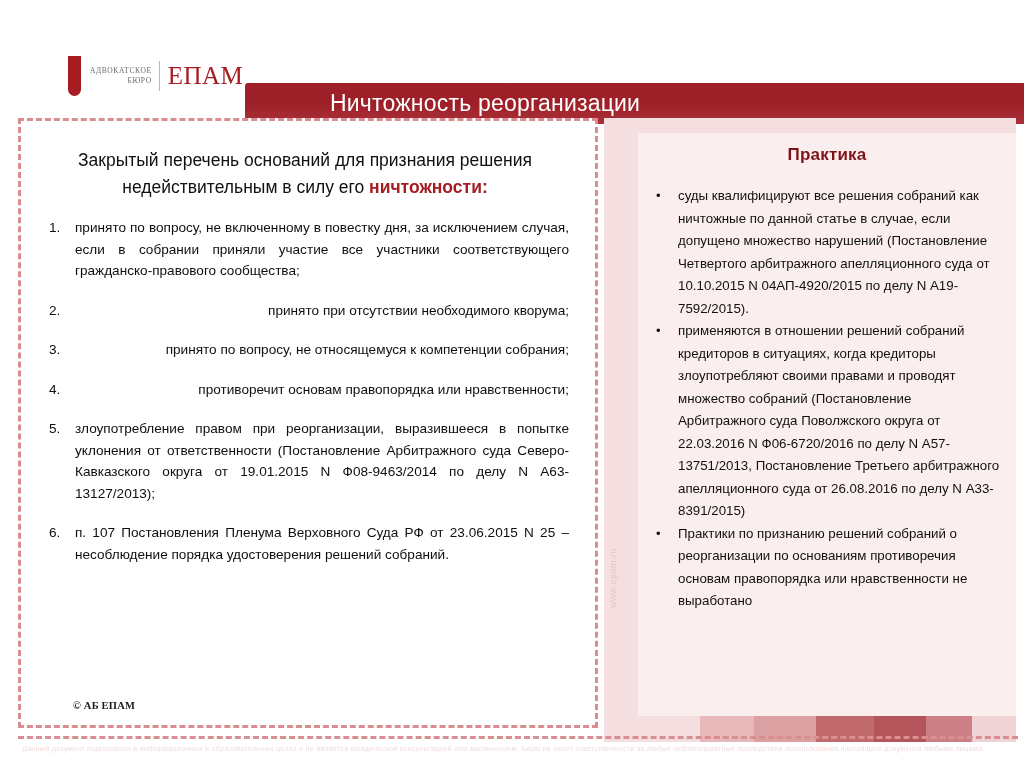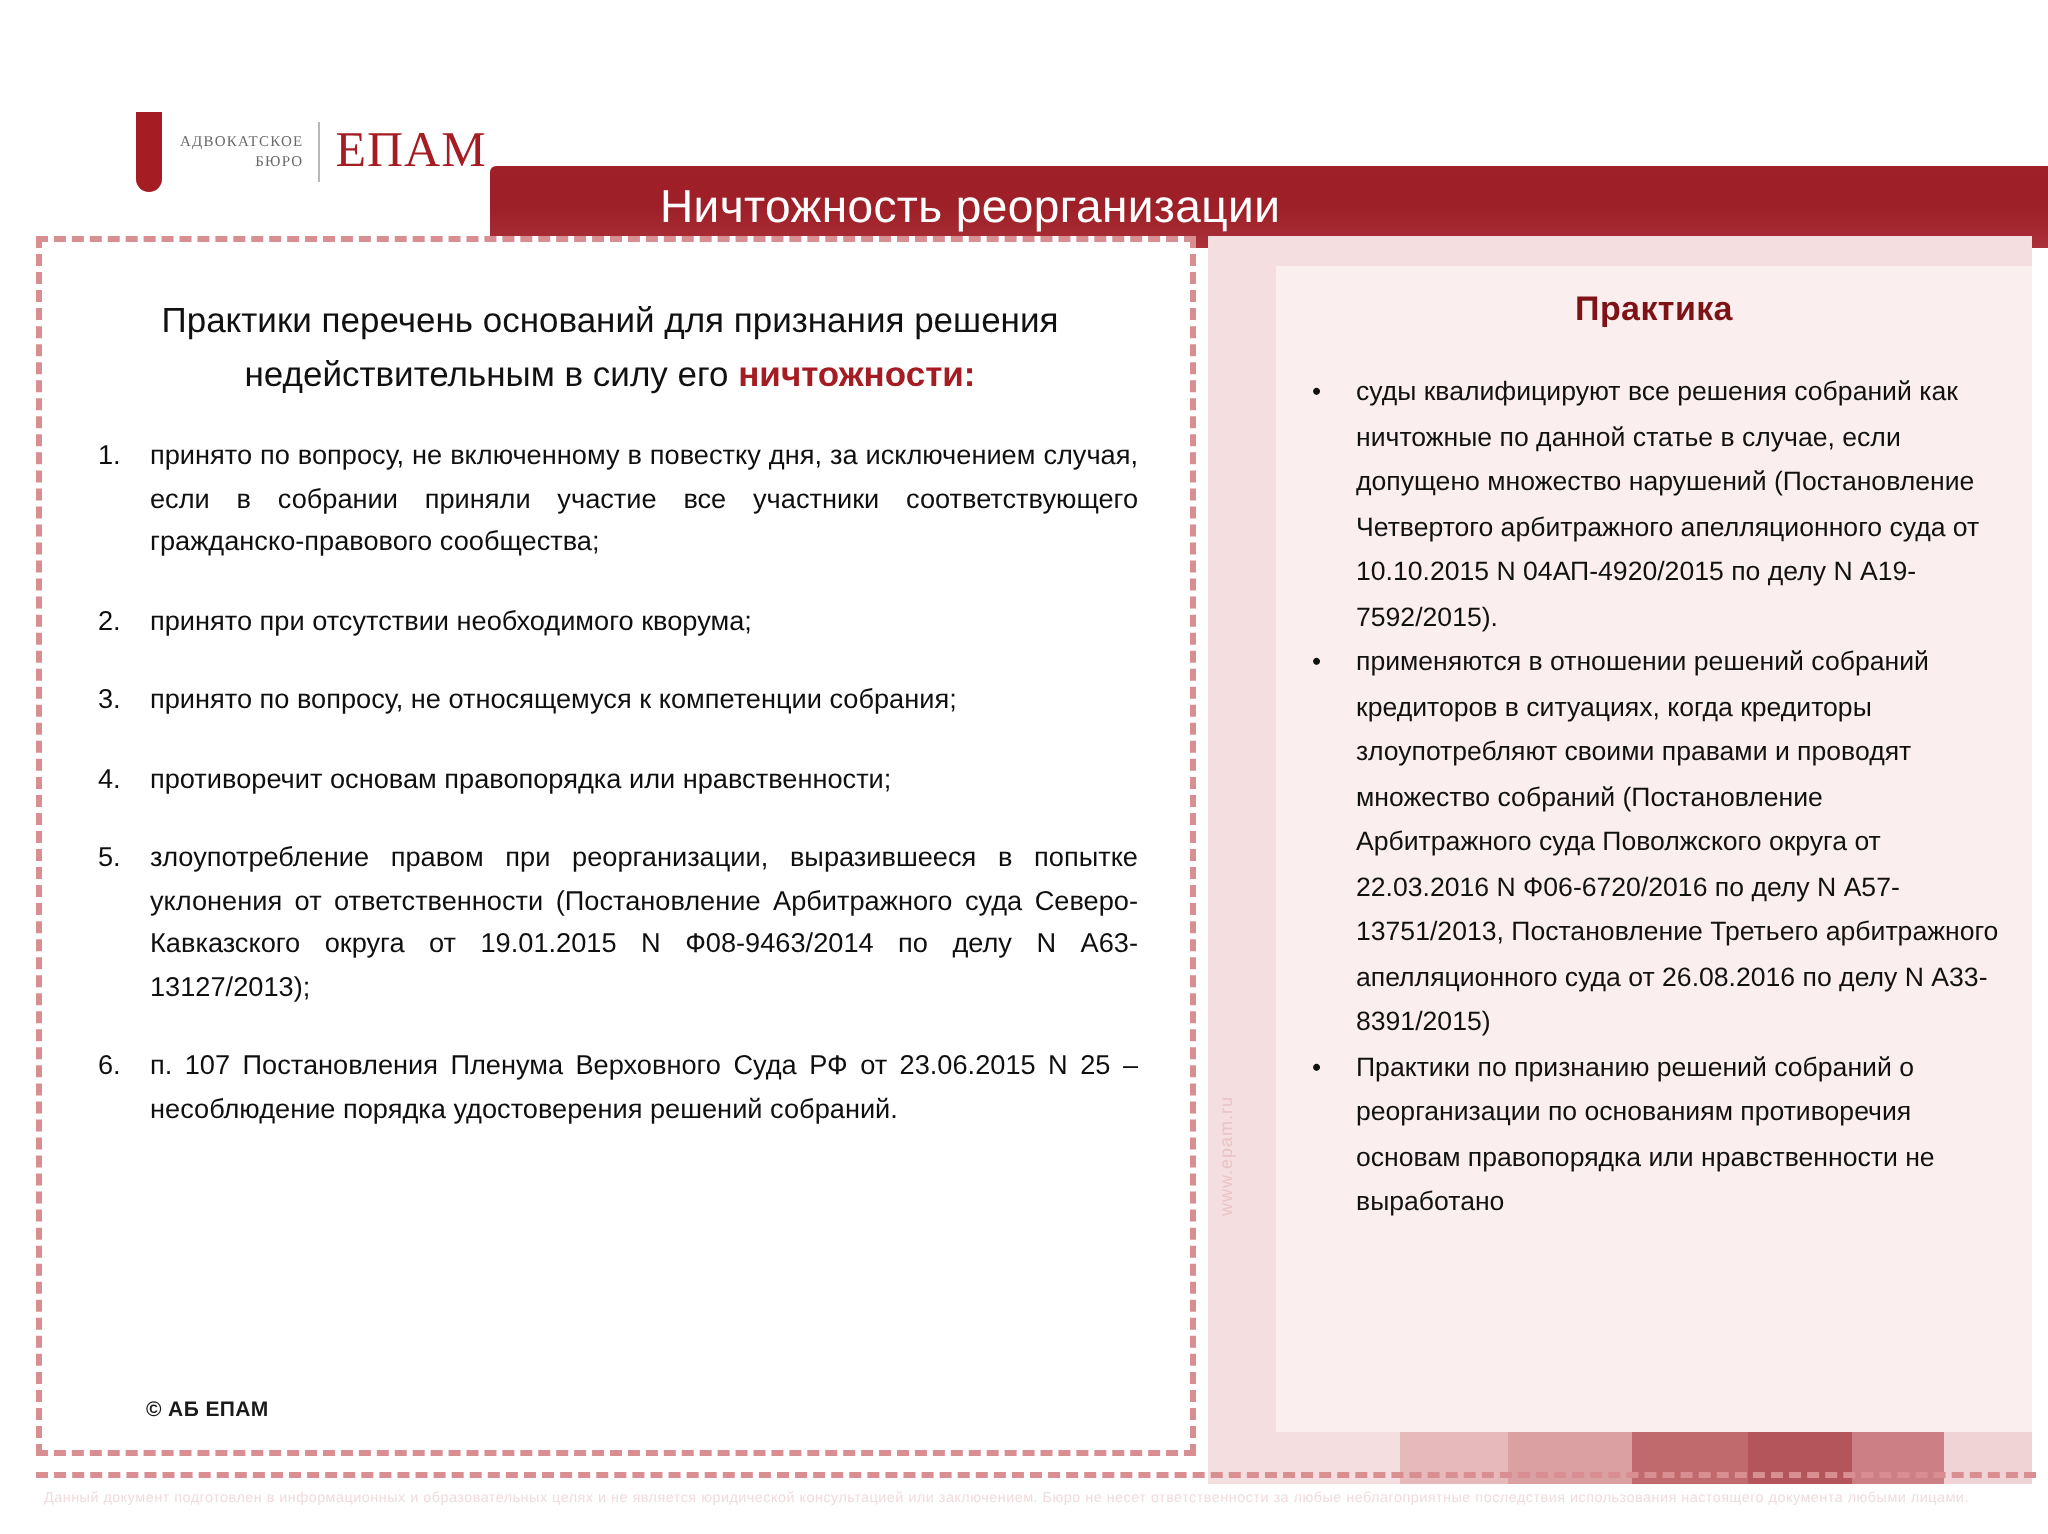--- a/index.html
+++ b/index.html
@@ -131,30 +131,31 @@
     flex: 0 0 38px;
     padding-left: 12px;
     box-sizing: border-box;
   }
   ol#reasons-list li .body {
     flex: 1 1 auto;
     text-align: justify;
     padding-right: 4px;
   }
   ol#reasons-list li .body.nojust {
-    text-align: left;
+    text-align: right;
   }
   #copyright {
     position: absolute;
     left: 52px;
     bottom: 14px;
     font-size: 10.5px;
     font-weight: bold;
     color: #1a1a1a;
     letter-spacing: 0.2px;
+    font-family: Liberation Serif, serif;
   }
 
   
   #right-panel {
     position: absolute;
     left: 604px;
     top: 118px;
     width: 412px;
     height: 598px;
     background: #f4dedf;
@@ -265,21 +266,21 @@
 
     <div id="title-banner">
       <div id="title-banner-text">Ничтожность реорганизации</div>
     </div>
   </div>
 
   <div id="left-panel">
     <div id="left-inner">
 
       <div id="list-title">
-        <span>Практики перечень оснований для признания решения недействительным в силу его </span><span class="hl">ничтожности:</span>
+        <span>Закрытый перечень оснований для признания решения недействительным в силу его </span><span class="hl">ничтожности:</span>
       </div>
 
       <ol id="reasons-list">
         <li>
           <span class="num">1.</span>
           <span class="body">принято по вопросу, не включенному в повестку дня, за исключением случая, если в собрании приняли участие все участники соответствующего гражданско-правового сообщества;</span>
         </li>
         <li>
           <span class="num">2.</span>
           <span class="body nojust"> принято при отсутствии необходимого кворума;</span>

